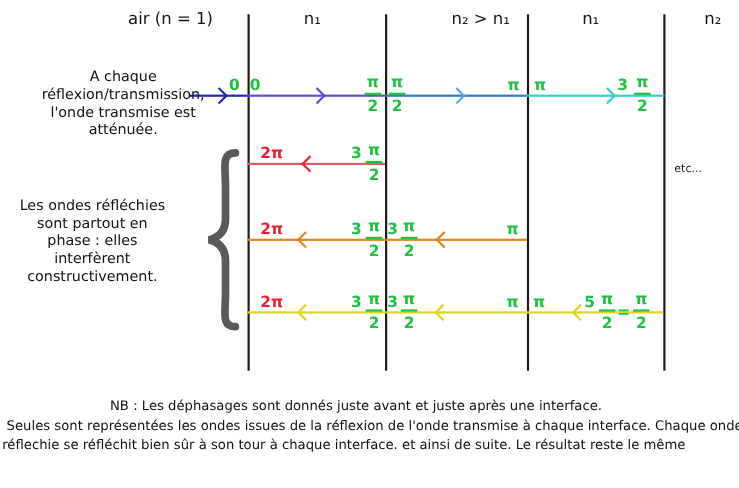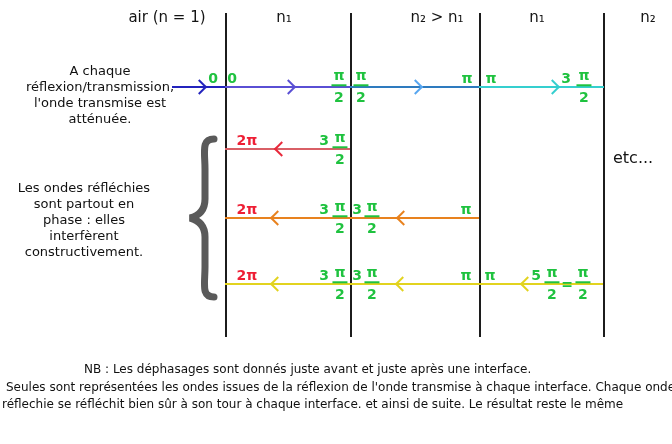--- a/index.html
+++ b/index.html
@@ -37,29 +37,29 @@
   .c-n2{color:var(--wave_highindex);}
   .c-n2arr{color:var(--arrow_highindex);}
   .c-cyan{color:var(--wave_coating_out);}
   .c-red{color:var(--reflected_first);}
   .c-redarr{color:var(--arrow_reflected_first);}
   .c-orange{color:var(--reflected_second);}
   .c-yellow{color:var(--reflected_third);}
   
   .note-block{position:absolute;text-align:center;font-size:13px;
     line-height:16px;color:#111;white-space:pre-line;}
-  .etc{position:absolute;font-size:16px;color:#141414;}
+  .etc{position:absolute;font-size:10px;color:#141414;}
   
   .bottomline{position:absolute;font-size:12px;color:#111;white-space:nowrap;}
   .brace-svg{position:absolute;}
 </style>
 </head>
 <body>
 
-<div class="medialabel" style="left:167px">air (n = 1)</div>
+<div class="medialabel" style="left:155px">air (n = 1)</div>
 <div class="medialabel" style="left:284px">n₁</div>
 <div class="medialabel" style="left:437px">n₂ &gt; n₁</div>
 <div class="medialabel" style="left:537px">n₁</div>
 <div class="medialabel" style="left:648px">n₂</div>
 
 <div class="iface" style="left:225px"></div>
 <div class="iface" style="left:350px"></div>
 <div class="iface" style="left:479px"></div>
 <div class="iface" style="left:603px"></div>
 
@@ -136,31 +136,31 @@
 <span class="frac g" style="left:552px;top:284px">
     <span class="num">π</span>
     <span class="den">2</span>
   </span>
 <span class="eq g" style="left:567px;top:284px">=</span>
 <span class="frac g" style="left:583px;top:284px">
     <span class="num">π</span>
     <span class="den">2</span>
   </span>
 
-<div class="note-block" style="left:20px;top:63px;width:160px">A chaque
+<div class="note-block" style="left:32px;top:63px;width:160px">A chaque
 réflexion/transmission,
 l'onde transmise est
 atténuée.</div>
 <div class="note-block" style="left:9px;top:180px;width:150px">Les ondes réfléchies
 sont partout en
 phase : elles
 interfèrent
 constructivement.</div>
 
 <svg class="brace-svg" style="left:178px;top:134px" width="42" height="168" viewBox="0 0 42 168">
   <path d="M 36 5 C 23 5 27 18 27 35 L 27 65 C 27 77 20 82 12 84 C 20 86 27 91 27 103 L 27 133 C 27 150 23 163 36 163" fill="none" stroke="var(--brace_gray)" stroke-width="7" stroke-linecap="round"></path>
 </svg>
 
 <div class="etc" style="left:613px;top:148px">etc...</div>
 
-<div class="bottomline" style="left:84px;top:362px">NB : Les déphasages sont donnés juste avant et juste après une interface.</div>
+<div class="bottomline" style="left:100px;top:362px">NB : Les déphasages sont donnés juste avant et juste après une interface.</div>
 <div class="bottomline" style="left:6px;top:380px">Seules sont représentées les ondes issues de la réflexion de l'onde transmise à chaque interface. Chaque onde</div>
 <div class="bottomline" style="left:2px;top:397px">réflechie se réfléchit bien sûr à son tour à chaque interface. et ainsi de suite. Le résultat reste le même</div>
 
 </body></html>

